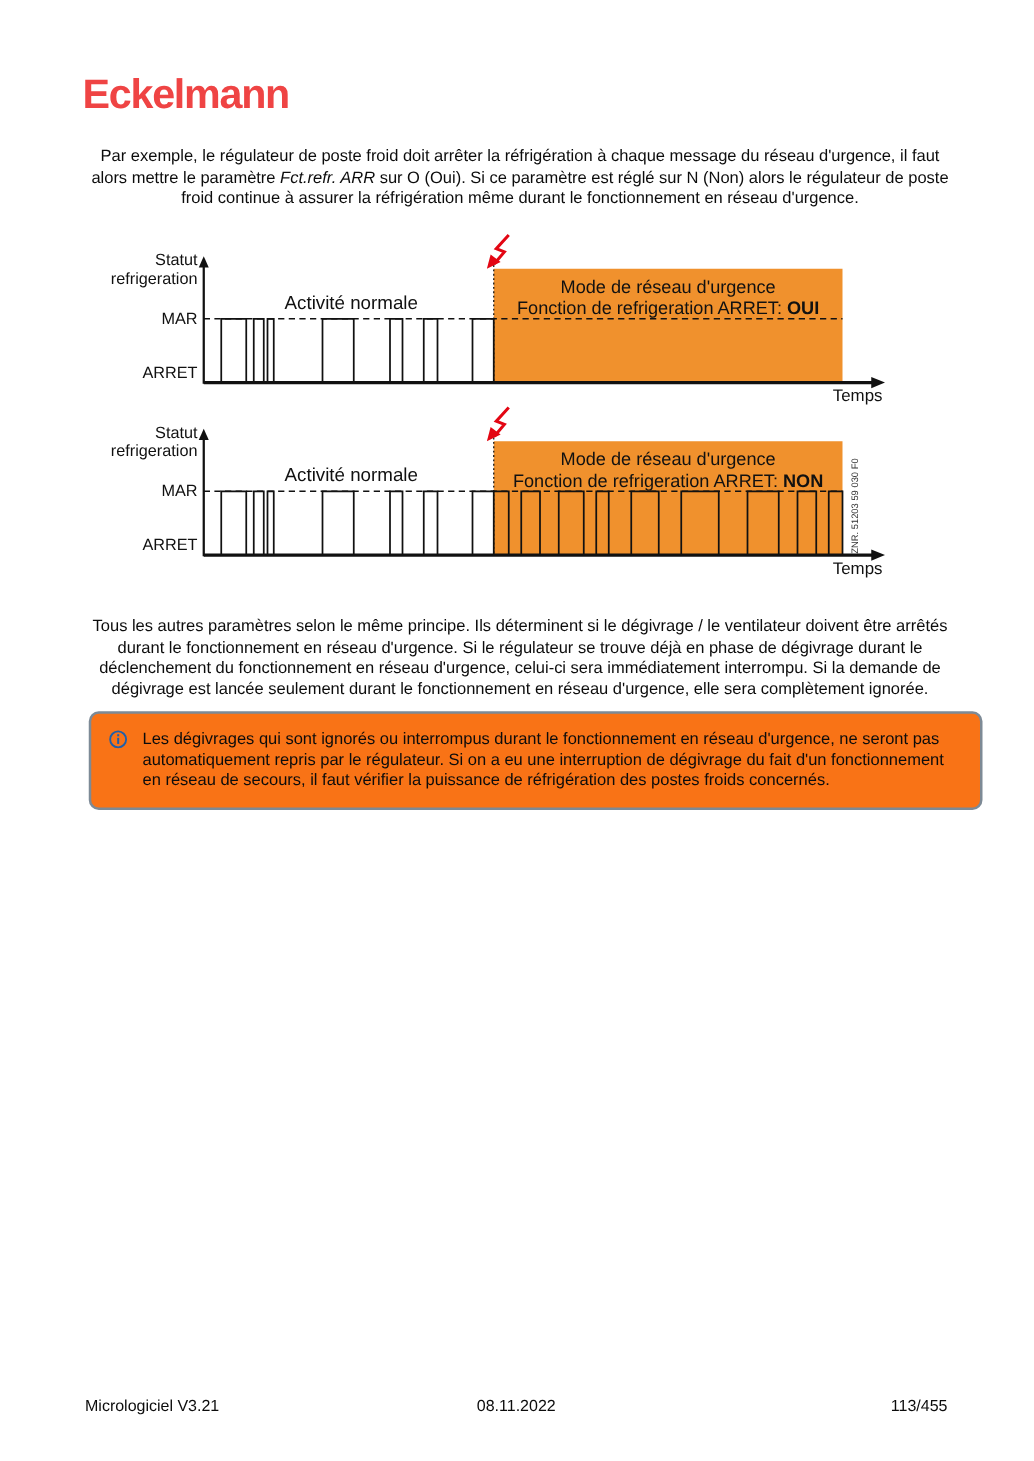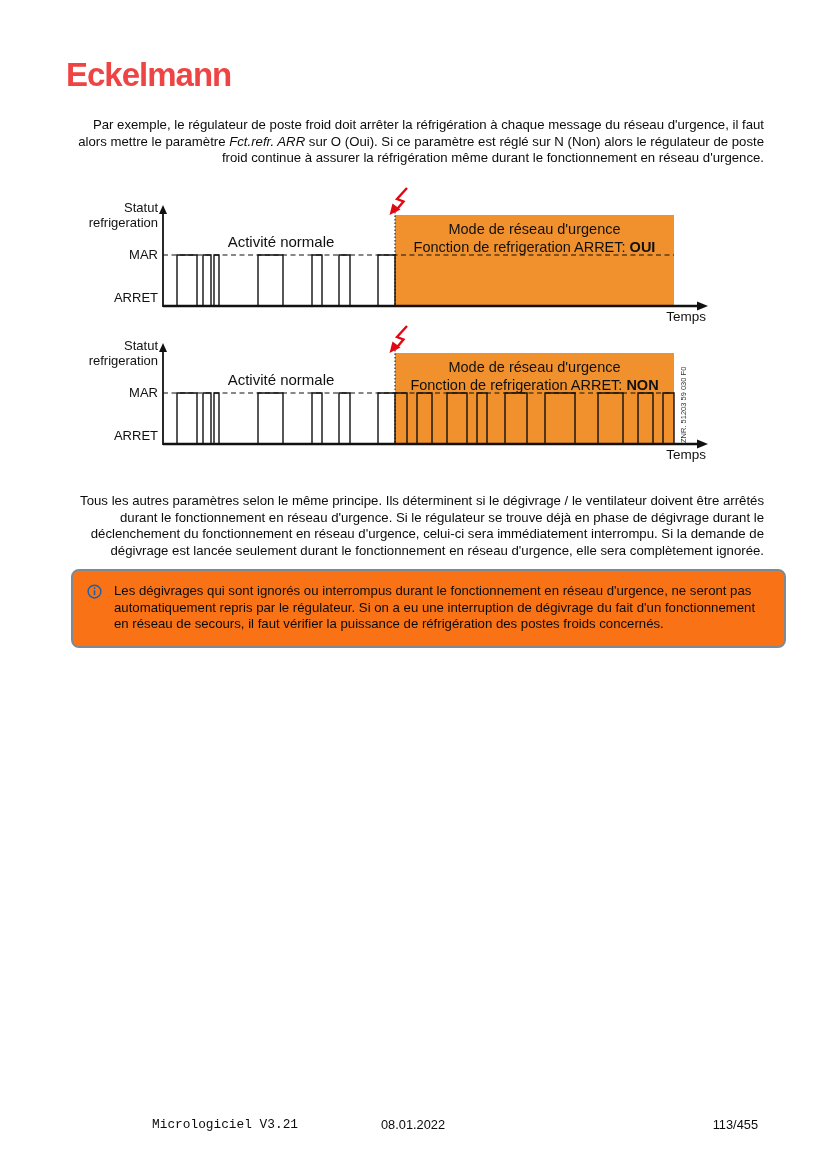--- a/index.html
+++ b/index.html
@@ -3,38 +3,38 @@
 <meta charset="utf-8">
 <style>
   html,body{margin:0;padding:0;background:#ffffff;}
   body{width:827px;height:1169px;position:relative;font-family:"Liberation Sans",sans-serif;color:#111;}
   .page{position:absolute;inset:0;background:#fff;overflow:hidden;}
 
   .logo{position:absolute;left:66px;top:56px;font-size:33px;font-weight:bold;
         color:#ef4444;letter-spacing:-1px;}
 
   .body-text{position:absolute;left:68px;width:696px;font-size:13.2px;line-height:16.7px;
-        color:#0c0c0c;text-align:right;}
+        color:#0c0c0c;text-align:center;}
   .p1{top:117px;}
   .p2{top:493px;}
   .it{font-style:italic;}
 
   .diagram-svg{position:absolute;left:68px;width:650px;height:140px;}
   #diagram1{top:185px;}
   #diagram2{top:323px;}
   svg{font-family:"Liberation Sans",sans-serif;}
 
   .note-box{position:absolute;left:71px;top:569px;width:656px;border:2px solid #7D8A96;
         border-radius:8px;background:#f97316;padding:12px 14px 13px 41px;}
   .note-icon{position:absolute;left:14px;top:13px;width:15px;height:15px;}
   .note-text{font-size:13.2px;line-height:16.7px;color:#0c0c0c;}
 
   .footer{position:absolute;left:68px;top:1117px;width:690px;display:flex;
         font-size:12.8px;color:#0c0c0c;}
-  .footer .fl{flex:1;text-align:right;font-family:Liberation Mono, monospace;}
+  .footer .fl{flex:1;text-align:left;}
   .footer .fc{flex:1;text-align:center;}
   .footer .fr{flex:1;text-align:right;}
 </style>
 </head>
 <body>
 
 <div class="page">
 
   <div class="logo">Eckelmann</div>
 
@@ -89,17 +89,17 @@
     <svg class="note-icon" viewBox="0 0 16 16">
       <circle cx="8" cy="8" r="6.8" fill="none" stroke="#1F5FA9" stroke-width="1.6"></circle>
       <rect x="7.2" y="6.7" width="1.7" height="5.2" fill="#1F5FA9"></rect>
       <rect x="7.2" y="3.6" width="1.7" height="1.8" fill="#1F5FA9"></rect>
     </svg>
     <div class="note-text">Les dégivrages qui sont ignorés ou interrompus durant le fonctionnement en réseau d'urgence, ne seront pas automatiquement repris par le régulateur. Si on a eu une interruption de dégivrage du fait d'un fonctionnement en réseau de secours, il faut vérifier la puissance de réfrigération des postes froids concernés.</div>
   </div>
 
   <div class="footer">
     <span class="fl">Micrologiciel V3.21</span>
-    <span class="fc">08.01.2022</span>
+    <span class="fc">08.11.2022</span>
     <span class="fr">113/455</span>
   </div>
 
 </div>
 
 </body></html>

